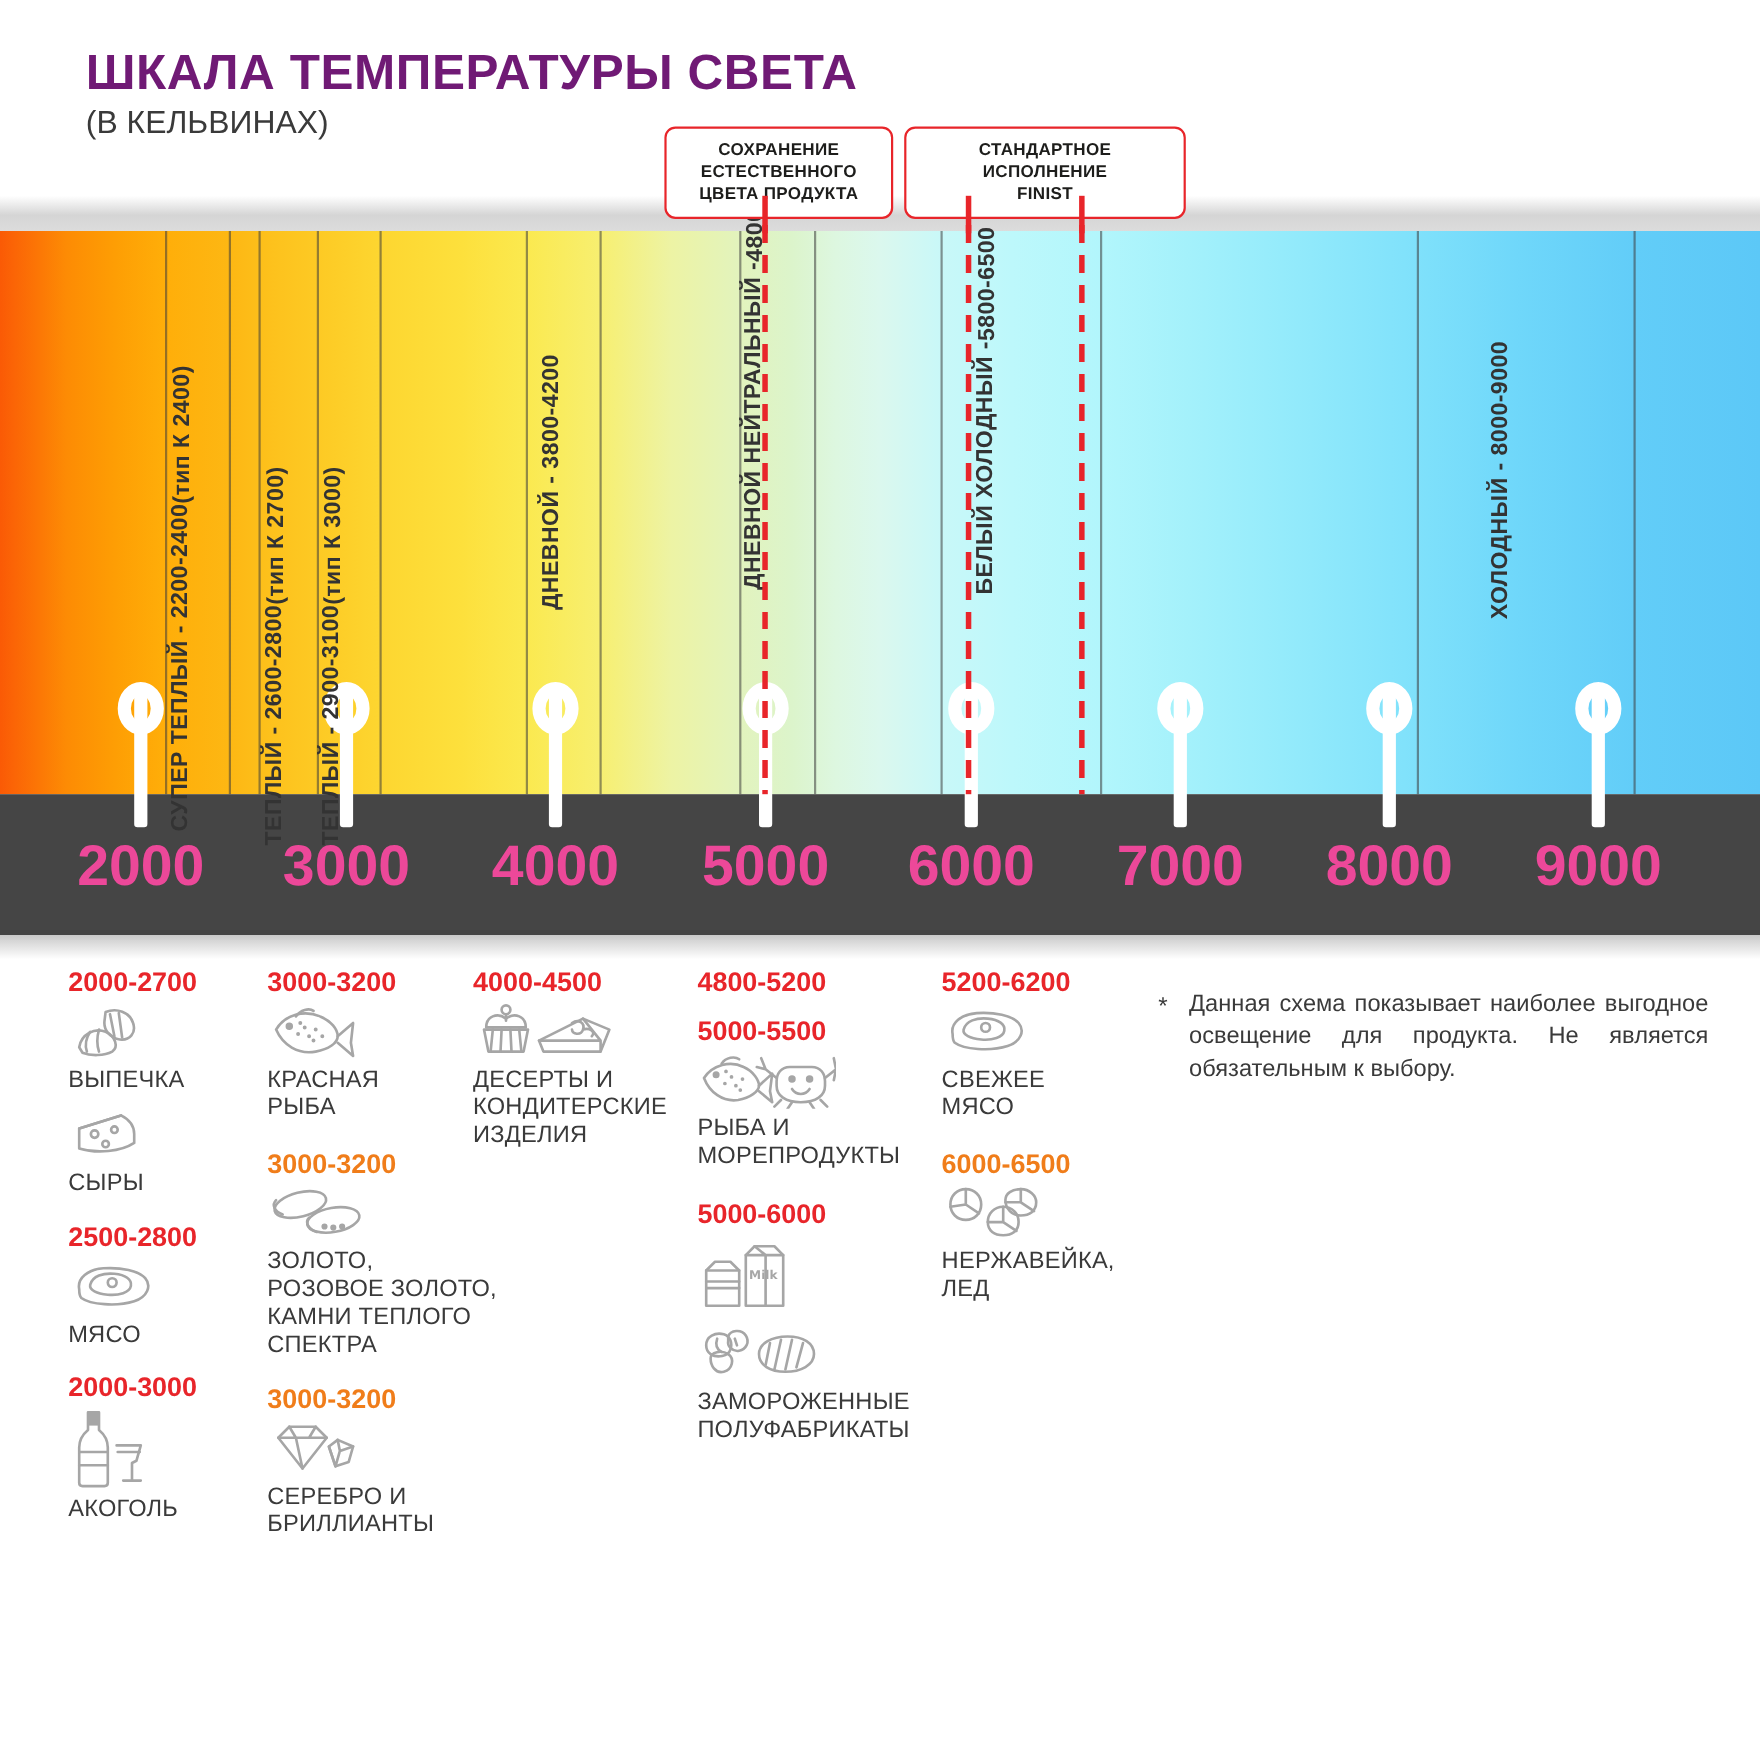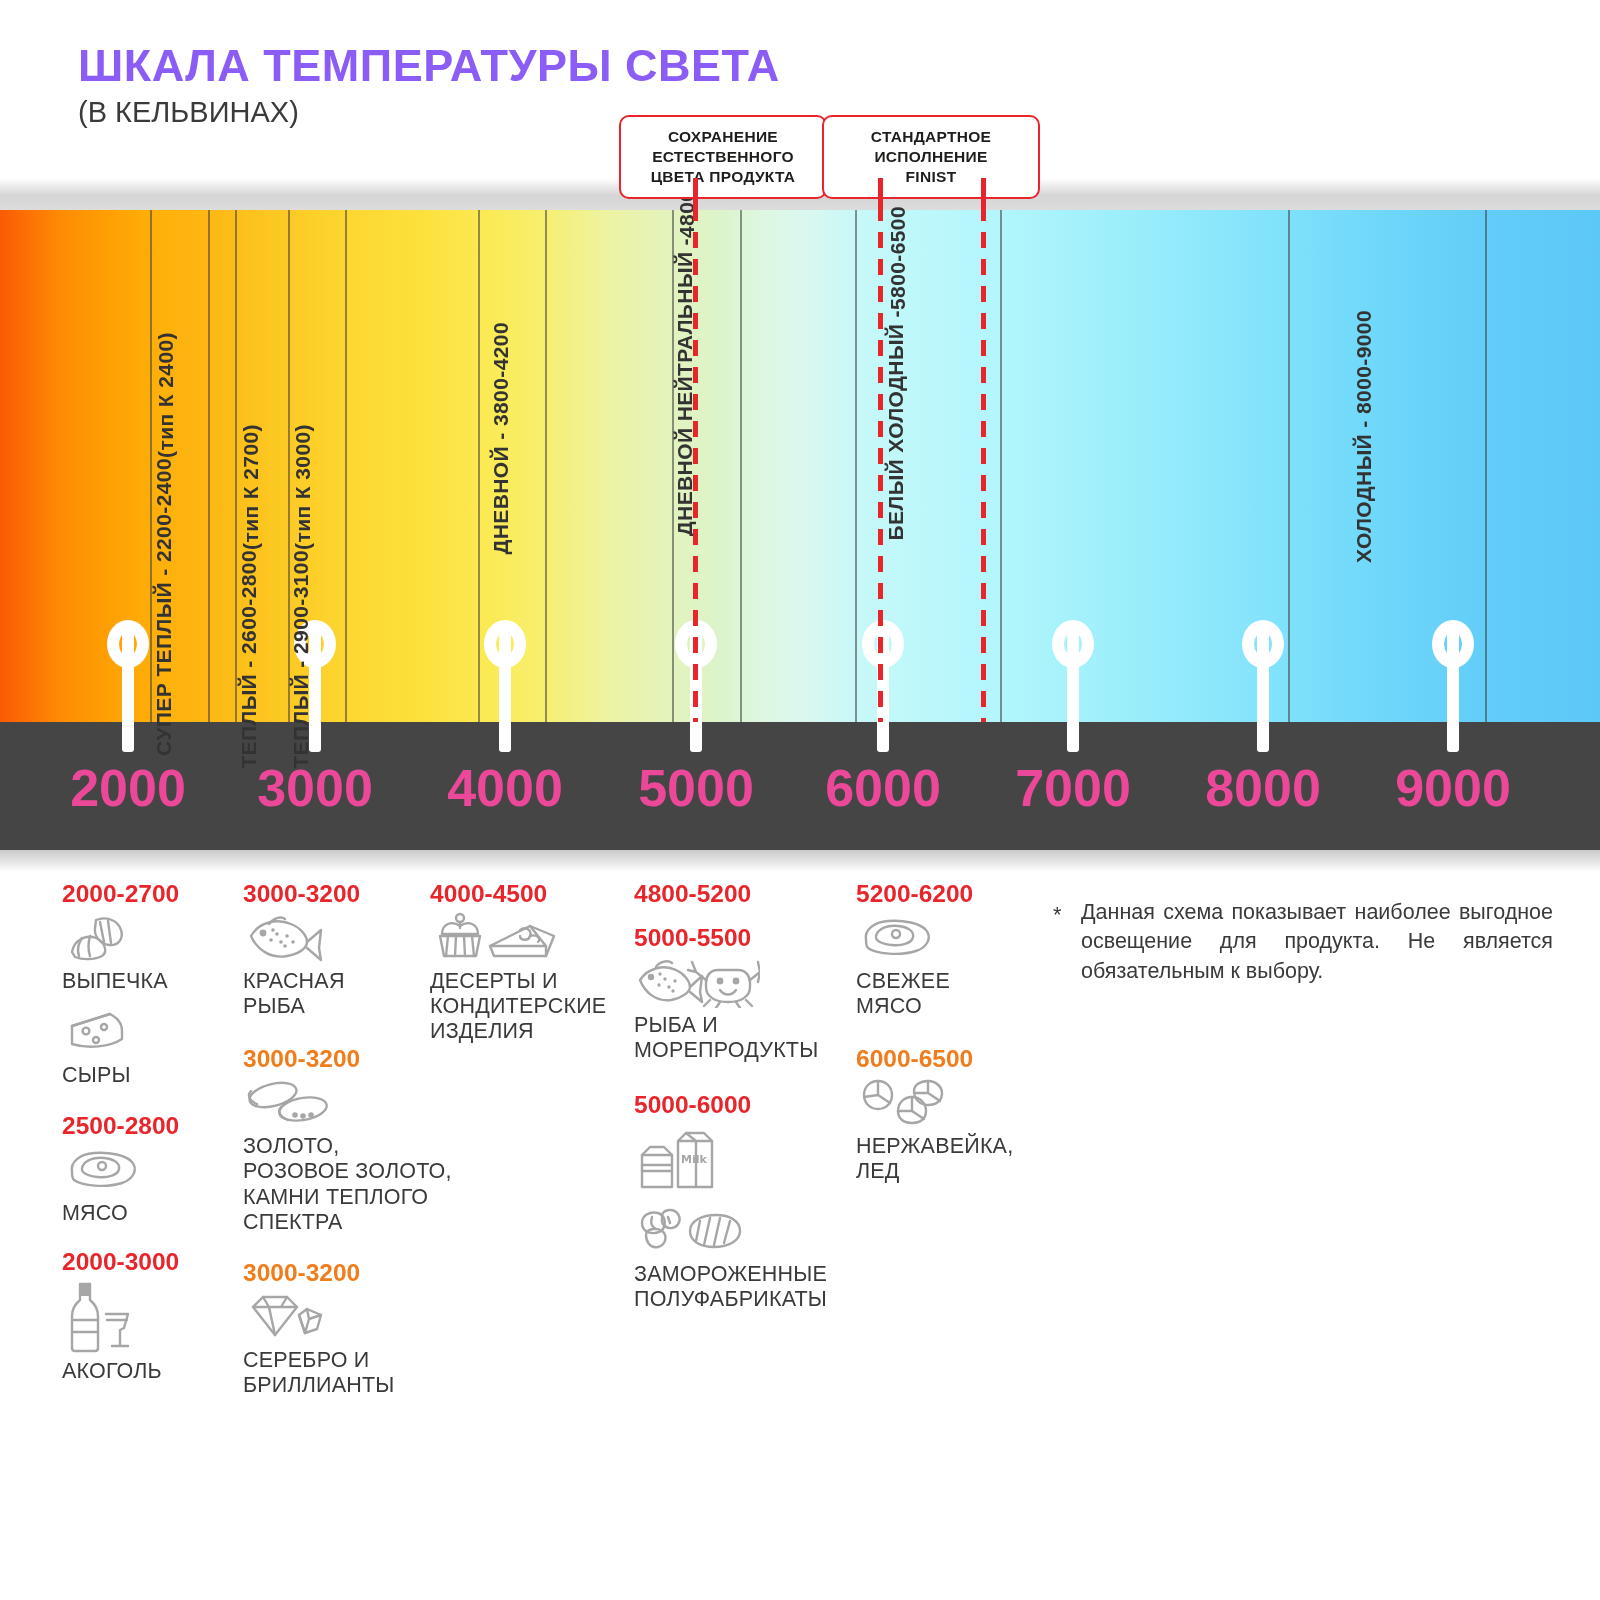--- a/index.html
+++ b/index.html
@@ -7,42 +7,42 @@
     width: 1600px; height: 1600px;
     background: #ffffff;
     font-family: "Liberation Sans", sans-serif;
     overflow: hidden;
   }
   .page { position: relative; width: 1600px; height: 1600px; }
 
   
   .title {
     position: absolute; left: 78px; top: 40px;
-    font-size: 45px; font-weight: bold; color: #8b5cf6;
+    font-size: 45px; font-weight: bold; color: #701a75;
     letter-spacing: 0.5px; white-space: nowrap;
   }
   .subtitle {
     position: absolute; left: 78px; top: 96px;
     font-size: 29px; color: #3a3a3a; white-space: nowrap;
   }
 
   
   .callout {
     position: absolute;
     border: 2.5px solid #e8252a;
     border-radius: 10px;
     background: #ffffff;
     text-align: center;
     padding: 10px 12px 11px 12px;
     font-size: 15.5px; font-weight: bold; color: #1d1d1b;
     line-height: 1.28; letter-spacing: 0.3px;
     z-index: 6;
   }
-  #callout-natural { left: 619px; top: 115px; width: 208px; }
-  #callout-finist  { left: 822px; top: 115px; width: 218px; }
+  #callout-natural { left: 604px; top: 115px; width: 208px; }
+  #callout-finist  { left: 822px; top: 115px; width: 256px; }
 
   
   .shelf {
     position: absolute; left: 0; top: 178px; width: 1600px; height: 32px;
     background: linear-gradient(to bottom, #ffffff 0%, #d5d5d5 55%, #dcdcdc 100%);
   }
 
   
   .spectrum {
     position: absolute; left: 0; top: 210px; width: 1600px; height: 512px;

